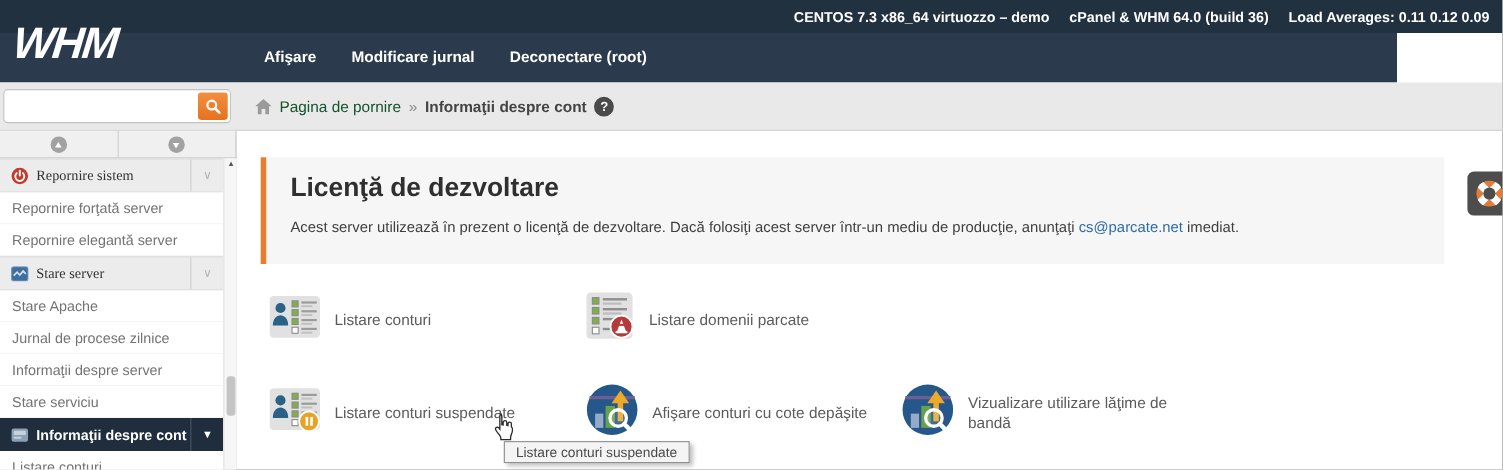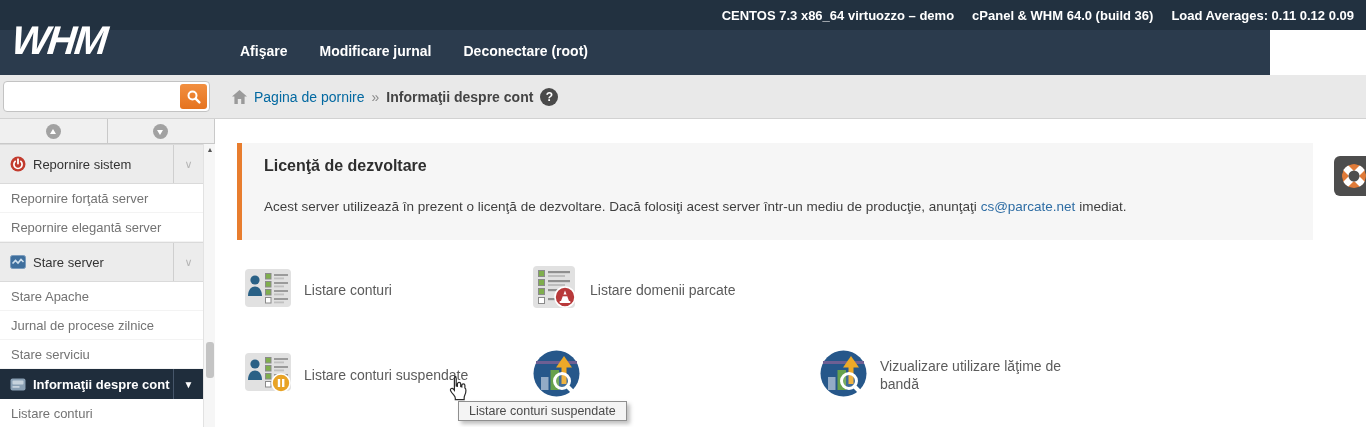--- a/index.html
+++ b/index.html
@@ -21,54 +21,54 @@
   
   #band{position:absolute;left:0;top:75px;width:1366px;height:44px;background:#e9e9e9;
     border-bottom:1px solid #d2d2d2;}
   #searchbox{position:absolute;left:3px;top:6px;width:207px;height:31px;background:#fff;
     border:1px solid #c3c3c3;border-radius:4px;}
   #searchbox input{position:absolute;left:4px;top:2px;width:168px;height:25px;border:none;
     outline:none;font-size:13px;background:transparent;}
   #searchbtn{position:absolute;right:2px;top:2px;width:27px;height:25px;border-radius:3px;
     background:linear-gradient(#f28f40,#e5731f);display:flex;align-items:center;justify-content:center;cursor:pointer;}
   #crumb{position:absolute;left:232px;top:0;height:43px;display:flex;align-items:center;gap:7px;}
-  .crumb-home{color:#0369a1;font-size:14px;text-align:center;}
+  .crumb-home{color:#14532d;font-size:14px;text-align:center;}
   .crumb-sep{color:#8a8a8a;font-size:14px;}
   .crumb-cur{color:#444;font-size:14px;font-weight:700;}
   .help-circle{width:18px;height:18px;border-radius:50%;background:#4a4a4a;color:#fff;
     font-size:12px;font-weight:700;display:flex;align-items:center;justify-content:center;cursor:pointer;}
   
   #sidebar{position:absolute;left:0;top:119px;width:215px;height:308px;background:#fff;border-right:1px solid #cfcfcf;}
   #updown{position:absolute;left:0;top:0;width:215px;height:25px;display:flex;}
   .ud-btn{flex:1;background:#f0f0f0;border-right:1px solid #c9c9c9;border-bottom:1px solid #c9c9c9;
     display:flex;align-items:center;justify-content:center;cursor:pointer;}
   .ud-circle{width:15px;height:15px;border-radius:50%;background:#a2a2a2;position:relative;}
   .ud-circle.up::after{content:"";position:absolute;left:4px;top:5px;border-left:3.5px solid transparent;
     border-right:3.5px solid transparent;border-bottom:5px solid #fff;}
   .ud-circle.down::after{content:"";position:absolute;left:4px;top:6px;border-left:3.5px solid transparent;
     border-right:3.5px solid transparent;border-top:5px solid #fff;}
   #menu{position:absolute;left:0;top:25px;width:203px;}
   .m-row{display:flex;align-items:center;font-size:13px;cursor:pointer;}
-  .m-header{height:40px;background:#ececec;border-top:1px solid #dadada;border-bottom:1px solid #dadada;color:#333;}
+  .m-header{height:31px;background:#ececec;border-top:1px solid #dadada;border-bottom:1px solid #dadada;color:#333;font-family:Liberation Serif, serif;}
   .m-header .m-label{font-weight:400;}
   .m-link{height:29px;background:#fff;color:#737373;border-bottom:1px solid #f3f3f3;padding-left:11px;}
   .m-selected{height:30px;background:#1f2d3c;color:#fff;font-weight:700;}
   .m-ico{width:17px;height:17px;margin:0 7px 0 9px;flex:none;display:flex;align-items:center;justify-content:center;}
   .m-label{flex:1;white-space:nowrap;overflow:hidden;}
   .m-chev{width:30px;align-self:stretch;display:flex;align-items:center;justify-content:center;
     border-left:1px solid #cfcfcf;color:#b5b5b5;font-size:11px;}
   .m-selected .m-chev{border-left:1px solid #46566a;color:#fff;font-size:10px;}
   
   #sb-scroll{position:absolute;left:203px;top:25px;width:12px;height:283px;background:#f6f6f6;border-left:1px solid #e2e2e2;}
   #sb-up{position:absolute;left:1px;top:2px;width:10px;text-align:center;font-size:7px;color:#555;}
   #sb-thumb{position:absolute;left:2px;top:198px;width:8px;height:36px;background:#c4c4c4;border-radius:3px;cursor:grab;}
   
   #notice{position:absolute;left:237px;top:143px;width:1076px;height:97px;background:#f6f6f6;
     border-left:5px solid #e87d2e;}
-  #notice-title{position:absolute;left:22px;top:14px;font-size:16px;font-weight:700;color:#2f2f2f;}
+  #notice-title{position:absolute;left:22px;top:14px;font-size:24px;font-weight:700;color:#2f2f2f;}
   #notice-text{position:absolute;left:22px;top:56px;font-size:13.5px;color:#3f3f3f;}
   #notice-text a{color:#2e6da4;text-decoration:none;cursor:pointer;}
   .cell{position:absolute;display:flex;align-items:center;gap:13px;cursor:pointer;}
   .cell-label{font-size:14px;color:#5b5b5b;line-height:18px;}
   .cell-ico{flex:none;}
   
   #tooltip{position:absolute;left:458px;top:401px;height:20px;background:#f4f4f4;border:1px solid #8f8f8f;
     box-shadow:3px 3px 4px rgba(0,0,0,.25);display:flex;align-items:center;padding:0 10px;
     font-size:12.5px;color:#4a4a4a;white-space:nowrap;}
   #cursor{position:absolute;left:446px;top:375px;}
@@ -154,20 +154,23 @@
         <span class="m-label">Stare server</span>
         <span class="m-chev">∨</span>
       </div>
       <div class="m-row m-link">
         <span class="m-label">Stare Apache</span>
       </div>
       <div class="m-row m-link">
         <span class="m-label">Jurnal de procese zilnice</span>
       </div>
       <div class="m-row m-link">
+        <span class="m-label">Informaţii despre server</span>
+      </div>
+      <div class="m-row m-link">
         <span class="m-label">Stare serviciu</span>
       </div>
       <div class="m-row m-selected">
         <span class="m-ico">
           <svg width="16" height="13" viewBox="0 0 16 13">
             <rect x="0.5" y="0.5" width="15" height="12" rx="2" fill="#8aa0b4"></rect>
             <rect x="2.5" y="2.5" width="11" height="4" rx="1" fill="#c6d2dc"></rect>
             <rect x="2.5" y="8" width="7" height="1.8" fill="#c6d2dc"></rect>
           </svg>
         </span>
@@ -286,20 +289,21 @@
         <circle cx="23.5" cy="23.5" r="23" fill="#26578a"></circle>
         <rect x="3" y="11" width="41" height="3" fill="#6d5f93"></rect>
         <rect x="8" y="27" width="7.5" height="13" fill="#93abc6"></rect>
         <rect x="17.5" y="20" width="8.5" height="20" fill="#67a14c"></rect>
         <polygon points="31,6 39,17.5 23,17.5" fill="#eda928"></polygon>
         <rect x="28.5" y="17" width="5" height="17" fill="#eda928"></rect>
         <circle cx="29" cy="31" r="7.5" fill="rgba(255,255,255,0.12)" stroke="#fff" stroke-width="3"></circle>
         <line x1="34.5" y1="36.5" x2="40" y2="42" stroke="#fff" stroke-width="4" stroke-linecap="round"></line>
       </svg>
     </span>
+    <span class="cell-label">Afişare conturi cu cote depăşite</span>
   </div>
 
   <div class="cell" style="left:820px;top:347px;width:260px;height:56px;">
     <span class="cell-ico">
       <svg width="47" height="47" viewBox="0 0 47 47">
         <circle cx="23.5" cy="23.5" r="23" fill="#26578a"></circle>
         <rect x="3" y="11" width="41" height="3" fill="#6d5f93"></rect>
         <rect x="8" y="27" width="7.5" height="13" fill="#93abc6"></rect>
         <rect x="17.5" y="20" width="8.5" height="20" fill="#67a14c"></rect>
         <polygon points="31,6 39,17.5 23,17.5" fill="#eda928"></polygon>

